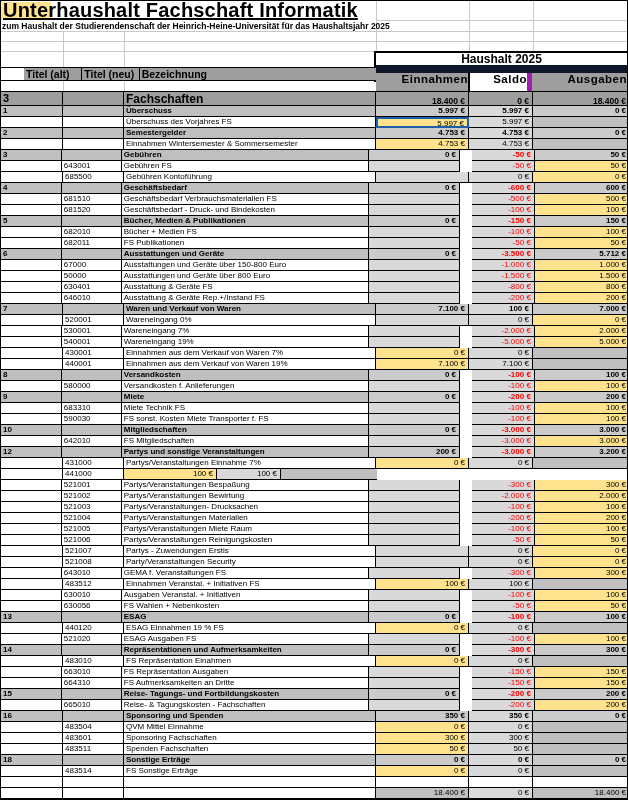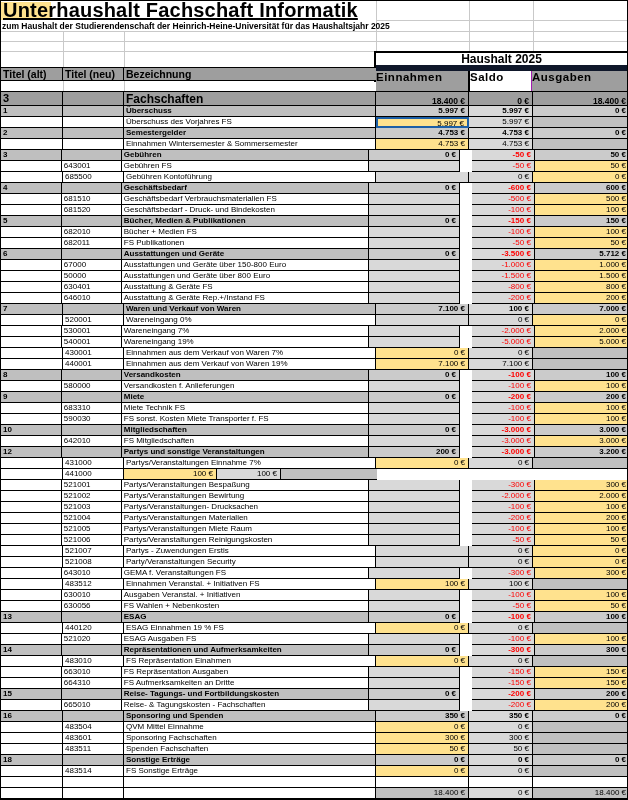--- a/index.html
+++ b/index.html
@@ -16,30 +16,30 @@
     position:absolute;left:2px;top:0;height:20px;line-height:19px;
     font-size:20px;font-weight:700;text-decoration:underline;text-decoration-thickness:1.5px;
     white-space:nowrap;letter-spacing:.2px;
   }
   .doc-subtitle{
     position:absolute;left:1px;top:20px;height:11px;line-height:11px;
     font-size:8.5px;font-weight:700;white-space:nowrap;
   }
   
   .hh-box{position:absolute;left:373px;top:50px;width:255px;height:31px;box-sizing:border-box;border:2px solid #000;background:#fff;}
-  .hh-title{height:12px;line-height:13px;border-bottom:6px solid #0f172a;text-align:center;font-weight:700;font-size:12px;background:#fff;overflow:hidden;}
+  .hh-title{height:12px;line-height:13px;border-bottom:8px solid #0f172a;text-align:center;font-weight:700;font-size:12px;background:#fff;overflow:hidden;}
   .hh-cols{display:flex;height:13px;}
-  .hh-cols .hc{box-sizing:border-box;height:23px;line-height:13px;text-align:left;font-weight:700;font-size:11.5px;letter-spacing:.5px;overflow:hidden;background:var(--header_gray,#9e9e9e);}
+  .hh-cols .hc{box-sizing:border-box;height:23px;line-height:13px;text-align:right;font-weight:700;font-size:11.5px;letter-spacing:.5px;overflow:hidden;background:var(--header_gray,#9e9e9e);}
   .hh-cols .hc.einn{width:92px;}
-  .hh-cols .hc.saldo{width:64px;background:#fff;border-left:2px solid #000;border-right:1px solid #a21caf;}
+  .hh-cols .hc.saldo{width:64px;background:#fff;border-left:2px solid #000;border-right:5px solid #a21caf;}
   .hh-cols .hc.ausg{flex:1;}
   
   .left-headers{position:absolute;left:0;top:66px;width:375px;height:14px;display:flex;box-sizing:border-box;border-top:1px solid #000;border-bottom:1px solid #000;}
   .left-headers .hc{box-sizing:border-box;height:100%;line-height:12px;font-weight:700;font-size:10.5px;padding-left:2px;overflow:hidden;white-space:nowrap;background:var(--header_gray,#9e9e9e);border-right:1px solid #000;}
-  .left-headers .hc.a{width:62px;}
+  .left-headers .hc.a{width:62px;margin-left:23px;}
   .left-headers .hc.b{width:61px;}
   .left-headers .hc.c{width:252px;border-right:none;}
   
   .tablebody{position:absolute;left:0;top:90px;width:628px;border-top:1px solid #000;border-bottom:3px solid #000;}
   .row{display:flex;height:11px;}
   .cell{
     box-sizing:border-box;height:100%;overflow:hidden;white-space:nowrap;
     font-size:8px;line-height:10px;border-right:1px solid #000;border-bottom:1px solid #000;
     padding:0 3px 0 2px;background:#fff;
   }

